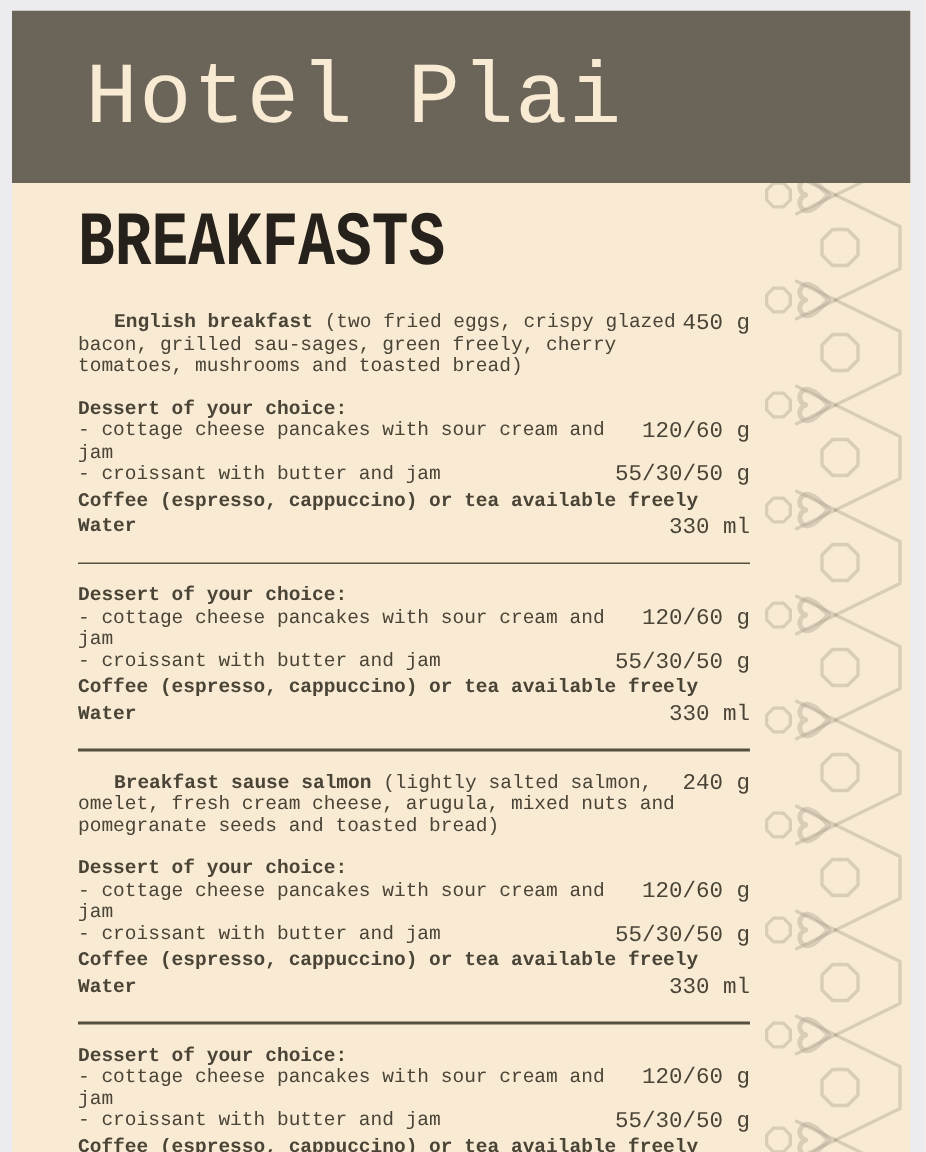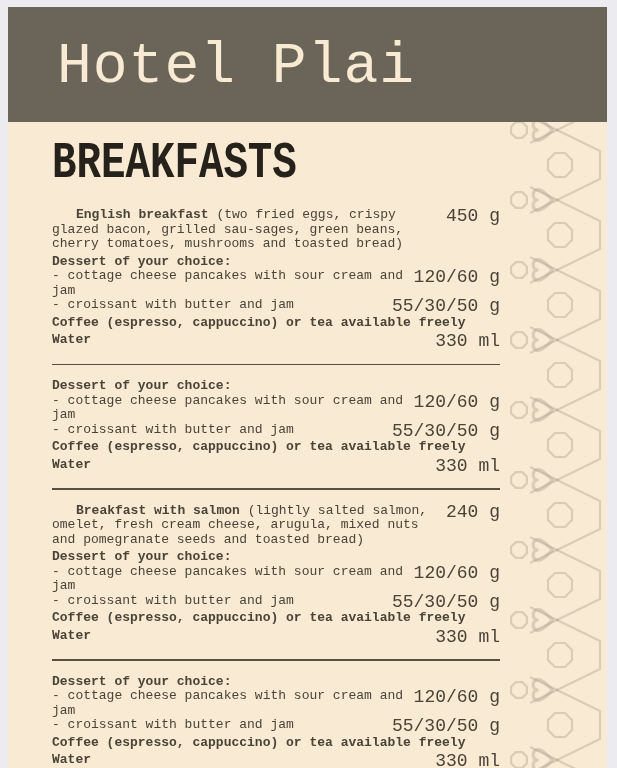--- a/index.html
+++ b/index.html
@@ -18,22 +18,22 @@
   .screen{position:relative;width:617px;height:768px;background:var(--outer-border);overflow:hidden;font-family:Liberation Mono, monospace;}
   .page{position:absolute;left:8px;top:7px;width:599px;height:761px;background:var(--page-bg);overflow:hidden;}
   .ornament{position:absolute;right:0;top:0;pointer-events:none;}
   .header-band{position:relative;width:100%;height:115px;background:var(--header-bg);}
   .hotel-title{position:absolute;left:49px;top:31px;font-size:58px;line-height:58px;letter-spacing:1px;color:var(--header-text);font-weight:400;}
   .menu-title{margin:16px 0 0 44px;font-size:51px;line-height:51px;font-weight:700;color:var(--title-text);transform:scaleX(0.8);transform-origin:left center;white-space:nowrap;}
   .menu-body{position:relative;margin:19px 0 0 44px;width:448px;color:var(--body-text);font-size:13px;line-height:14.5px;}
   .row{display:flex;align-items:flex-start;}
   .item-text{width:404px;}
   .item-name{font-weight:700;padding-left:24px;}
-  .price{margin-left:auto;white-space:nowrap;font-size:18px;padding-top:1px;text-align:right;}
-  .subhead{font-weight:700;margin-top:3px;}
+  .price{margin-left:auto;white-space:nowrap;font-size:15px;padding-top:1px;text-align:right;}
+  .subhead{font-weight:700;margin-top:14px;}
   .coffee{font-weight:700;margin-top:2px;}
   .water-row{margin-top:3px;}
   .water-label{font-weight:700;}
   .section-divider{height:1.5px;background:var(--divider);margin:15px 0 14px 0;border:none;}
 </style>
 </head>
 <body>
 
 <div class="screen">
   <div class="page">
@@ -73,21 +73,21 @@
     <div class="header-band">
       <div class="hotel-title">Hotel Plai</div>
     </div>
 
     <div class="menu-title">BREAKFASTS</div>
 
     <div class="menu-body">
   <div class="section">
 
     <div class="row item-row">
-      <p class="item-text"><b class="item-name">English breakfast</b><span class="item-desc"> (two fried eggs, crispy glazed bacon, grilled sau-sages, green beans, cherry tomatoes, mushrooms and toasted bread)</span></p>
+      <p class="item-text"><b class="item-name">English breakfast</b><span class="item-desc"> (two fried eggs, crispy glazed bacon, grilled sau-sages, green freely, cherry tomatoes, mushrooms and toasted bread)</span></p>
       <span class="price">450 g</span>
     </div>
     <div class="subhead">Dessert of your choice:</div>
     <div class="options">
             <div class="row option-row">
               <span>- cottage cheese pancakes with sour cream and jam</span>
               <span class="price">120/60 g</span>
             </div>
             <div class="row option-row">
               <span>- croissant with butter and jam</span>
@@ -117,21 +117,21 @@
     <div class="coffee">Coffee (espresso, cappuccino) or tea available freely</div>
     <div class="row water-row">
       <span class="water-label">Water</span>
       <span class="price">330 ml</span>
     </div>
   </div>
 
   <div class="section">
     <hr class="section-divider">
     <div class="row item-row">
-      <p class="item-text"><b class="item-name">Breakfast with salmon</b><span class="item-desc"> (lightly salted salmon, omelet, fresh cream cheese, arugula, mixed nuts and pomegranate seeds and toasted bread)</span></p>
+      <p class="item-text"><b class="item-name">Breakfast sause salmon</b><span class="item-desc"> (lightly salted salmon, omelet, fresh cream cheese, arugula, mixed nuts and pomegranate seeds and toasted bread)</span></p>
       <span class="price">240 g</span>
     </div>
     <div class="subhead">Dessert of your choice:</div>
     <div class="options">
             <div class="row option-row">
               <span>- cottage cheese pancakes with sour cream and jam</span>
               <span class="price">120/60 g</span>
             </div>
             <div class="row option-row">
               <span>- croissant with butter and jam</span>

